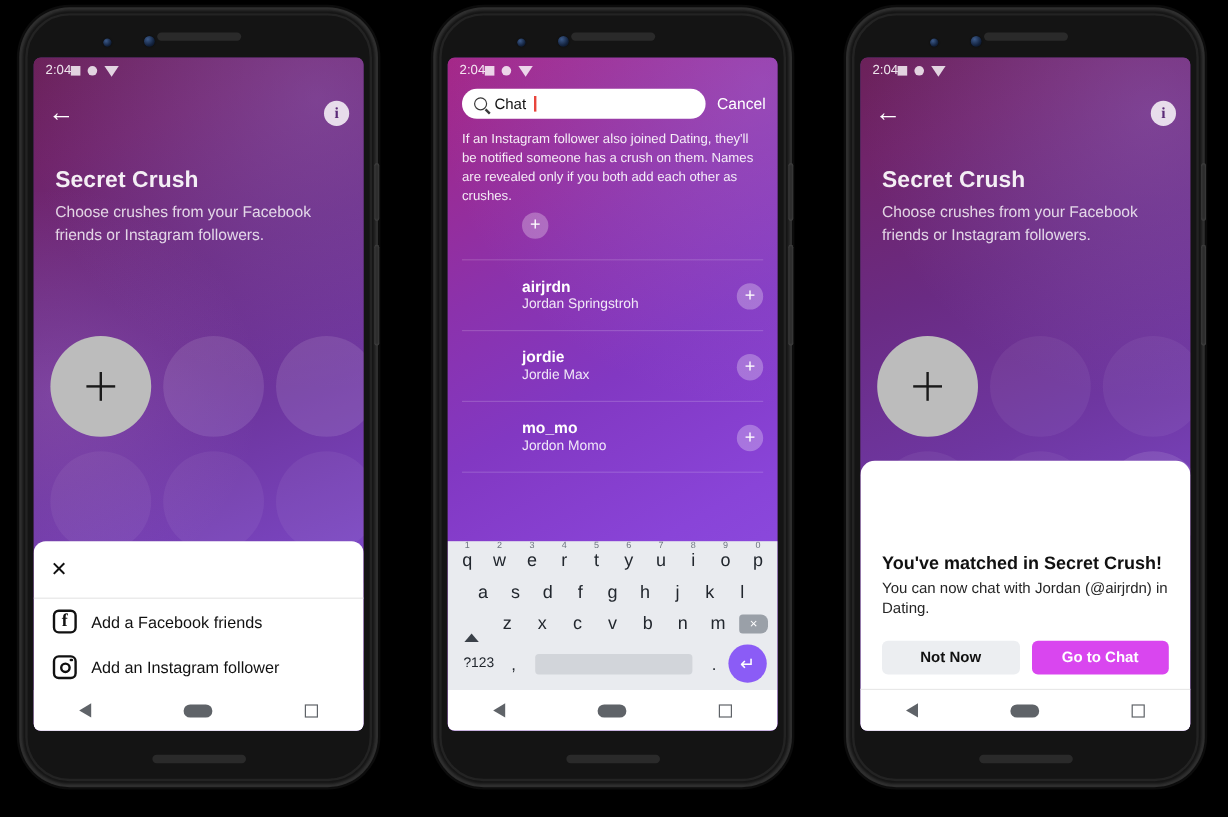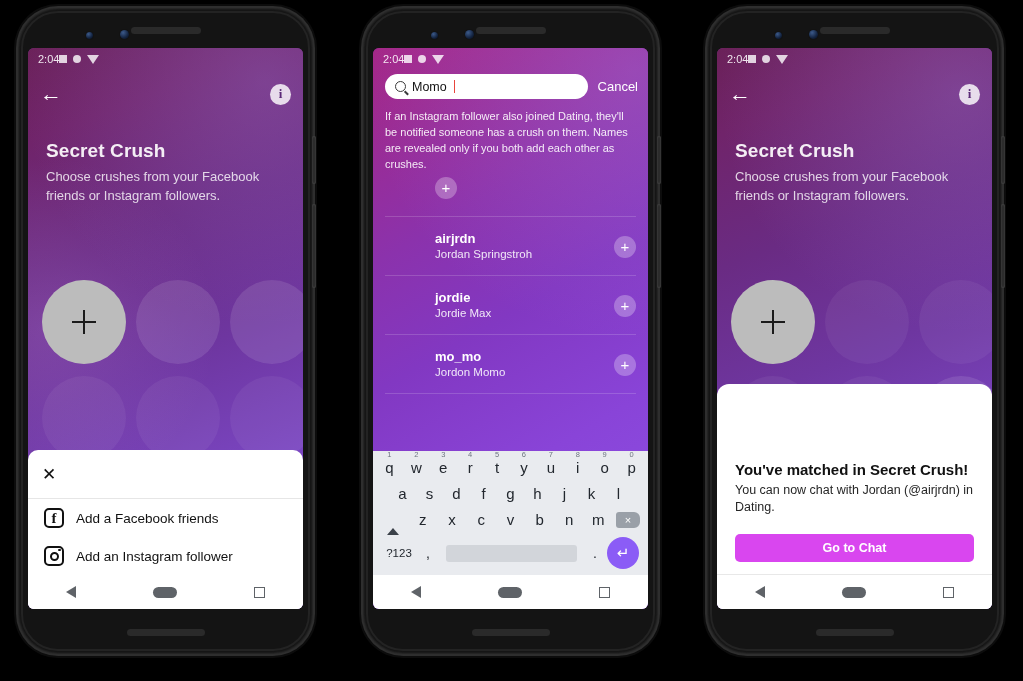--- a/index.html
+++ b/index.html
@@ -266,21 +266,21 @@
       <span class="sb-icons">
         <span class="sb-sq"></span>
         <span class="sb-ci"></span>
         <span class="sb-tr"></span>
       </span>
     </div>
 
     <div class="search-row">
       <div class="search-box">
         <span class="mag"></span>
-        <span class="search-val">Momo</span>
+        <span class="search-val">Chat</span>
         <span class="caret"></span>
       </div>
       <span class="cancel">Cancel</span>
     </div>
 
     <div class="blurb">If an Instagram follower also joined Dating, they'll be notified someone has a crush on them. Names are revealed only if you both add each other as crushes.</div>
 
     <div class="clist">
       <div class="crow">
         <span class="cav"><span class="ph ph1"></span></span>
@@ -424,20 +424,21 @@
     </div>
 
     <div class="dialog">
       <div class="dlg-av">
         <span class="a"><span class="ph ph2"></span></span>
         <span class="a"><span class="ph ph7"></span></span>
       </div>
       <div class="dlg-title">You've matched in Secret Crush!</div>
       <div class="dlg-sub">You can now chat with Jordan (@airjrdn) in Dating.</div>
       <div class="dlg-btns">
+        <span class="btn sec">Not Now</span>
         <span class="btn pri">Go to Chat</span>
       </div>
       <div class="andnav" style="border-top:1px solid #e8e8e8;margin:0 -18px;">
         <span class="nv-tri"></span>
         <span class="nv-pill"></span>
         <span class="nv-sq"></span>
       </div>
     </div>
   </div>
 </div>

